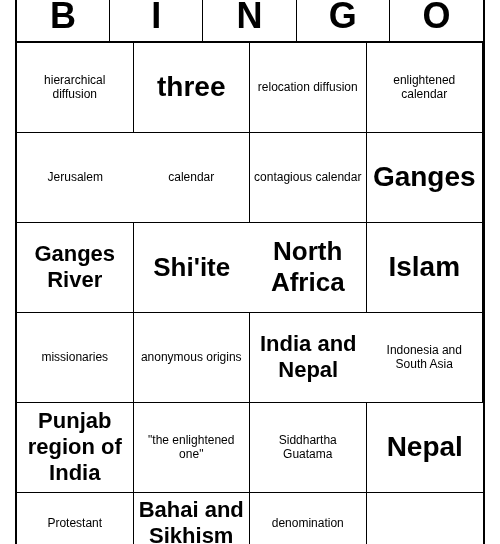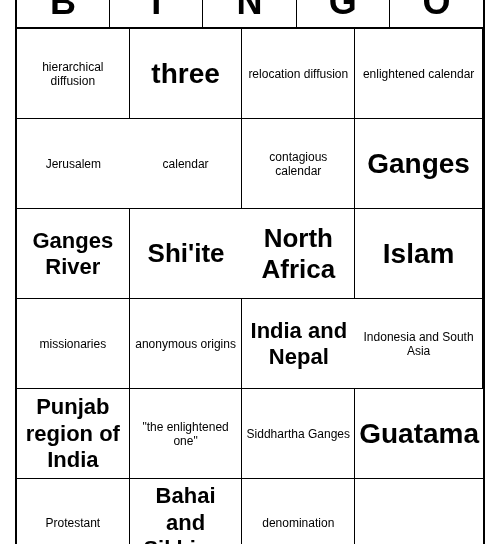--- a/index.html
+++ b/index.html
@@ -106,19 +106,19 @@
       <div class="bingo-cell medium-large">Ganges River</div>
       <div class="bingo-cell large">Shi'ite</div>
       <div class="bingo-cell large">North Africa</div>
       <div class="bingo-cell xlarge">Islam</div>
       <div class="bingo-cell">missionaries</div>
       <div class="bingo-cell">anonymous origins</div>
       <div class="bingo-cell medium-large">India and Nepal</div>
       <div class="bingo-cell">Indonesia and South Asia</div>
       <div class="bingo-cell medium-large">Punjab region of India</div>
       <div class="bingo-cell">"the enlightened one"</div>
-      <div class="bingo-cell">Siddhartha Ganges</div>
-      <div class="bingo-cell xlarge">Guatama</div>
+      <div class="bingo-cell">Siddhartha Guatama</div>
+      <div class="bingo-cell xlarge">Nepal</div>
       <div class="bingo-cell">Protestant</div>
       <div class="bingo-cell medium-large">Bahai and Sikhism</div>
       <div class="bingo-cell">denomination</div>
     </div>
 </div>
 
 </body></html>

